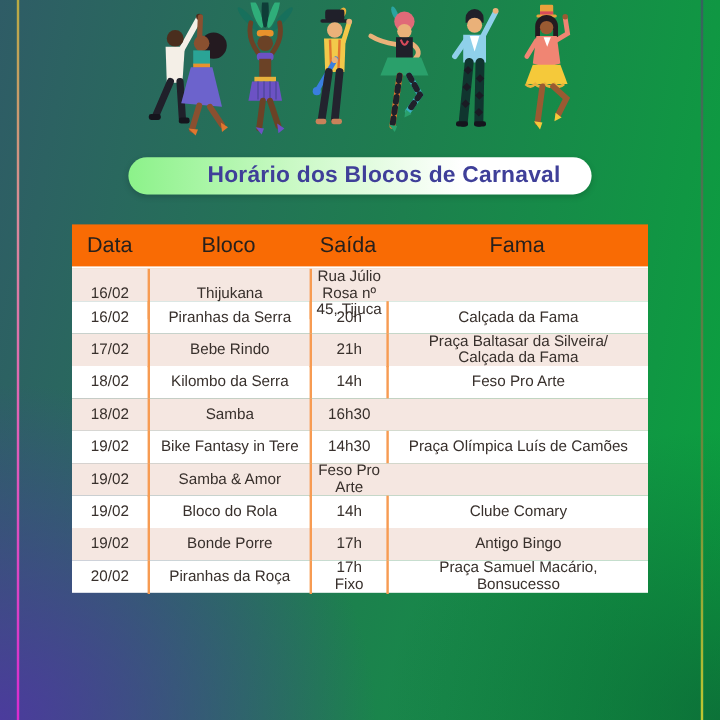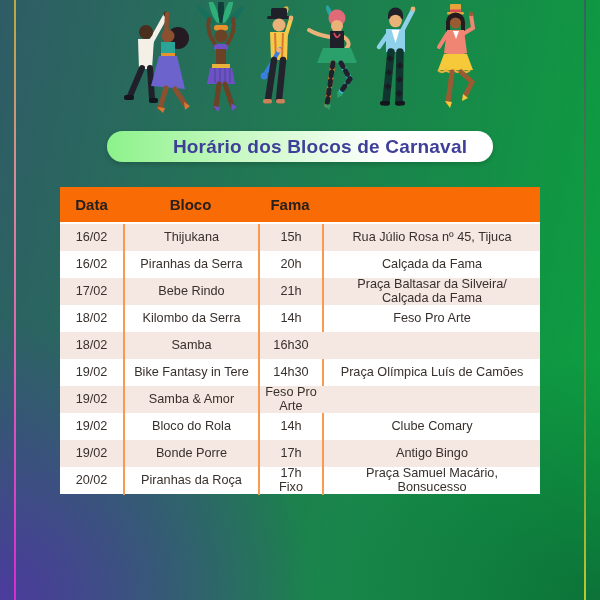--- a/index.html
+++ b/index.html
@@ -29,21 +29,21 @@
     box-shadow:0 2px 5px rgba(0,0,0,.18);
   }
   .title-pill .label{
     font-size:19px;font-weight:bold;color:var(--title-text,#3F3F99);letter-spacing:.2px;margin-left:40px;
   }
   .schedule{position:absolute;left:60px;top:187px;width:480px;}
   .grid-row{display:grid;grid-template-columns:63px 135px 64px 218px;box-sizing:border-box;}
   .thead{height:37px;background:var(--header-bg,#F96B04);border-bottom:2px solid #ffffff;}
   .th{
     display:flex;align-items:center;justify-content:center;
-    font-weight:bold;font-size:15px;color:var(--header-text,#27201C);text-align:center;
+    font-weight:normal;font-size:18px;color:var(--header-text,#27201C);text-align:center;
   }
   .tr{height:27px;}
   .tr.pink{background:var(--row-pink,#F5E7E1);}
   .tr.white{background:var(--row-white,#FFFFFF);}
   .td{
     display:flex;align-items:center;justify-content:center;text-align:center;
     font-size:12.7px;line-height:1.1;color:var(--cell-text,#38302C);
     white-space:pre-line;padding:0 3px;box-sizing:border-box;
   }
   .td + .td{border-left:2px solid var(--divider-orange,#F79B52);}
@@ -178,27 +178,27 @@
 </svg>
 
 <div class="title-pill">
   <span class="label">Horário dos Blocos de Carnaval</span>
 </div>
 
 <div class="schedule">
   <div class="grid-row thead">
     <div class="th">Data</div>
     <div class="th">Bloco</div>
+    <div class="th">Saída</div>
     <div class="th">Fama</div>
   </div>
   <div>
   <div class="grid-row tr pink">
     <div class="td">16/02</div>
     <div class="td">Thijukana</div>
-    <div class="td">15h</div>
     <div class="td">Rua Júlio Rosa nº 45, Tijuca</div>
   </div>
 
   <div class="grid-row tr white">
     <div class="td">16/02</div>
     <div class="td">Piranhas da Serra</div>
     <div class="td">20h</div>
     <div class="td">Calçada da Fama</div>
   </div>
 

